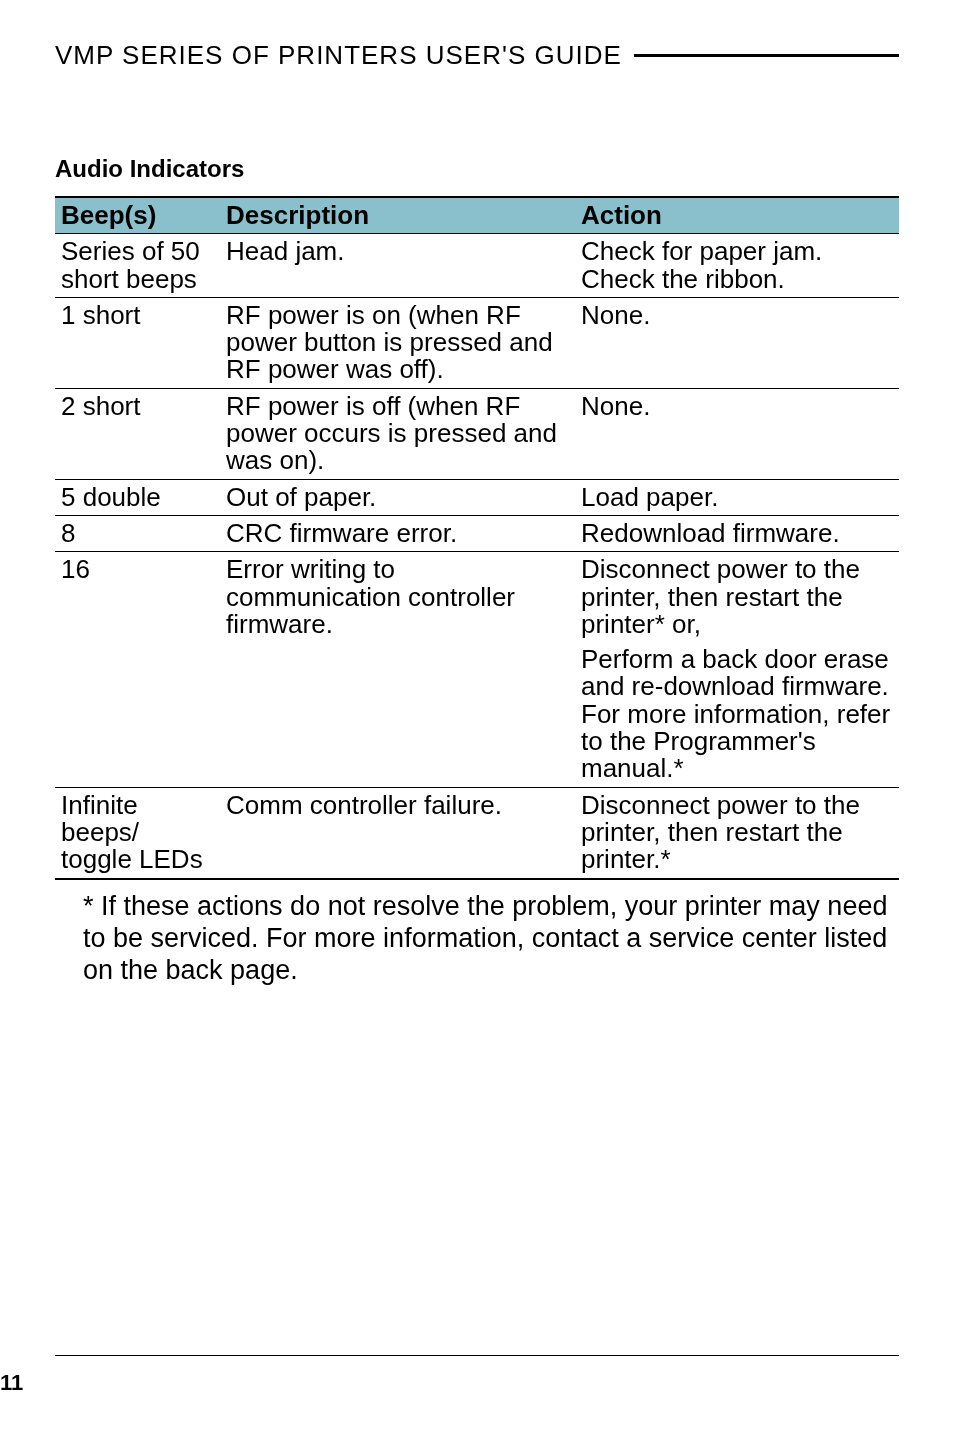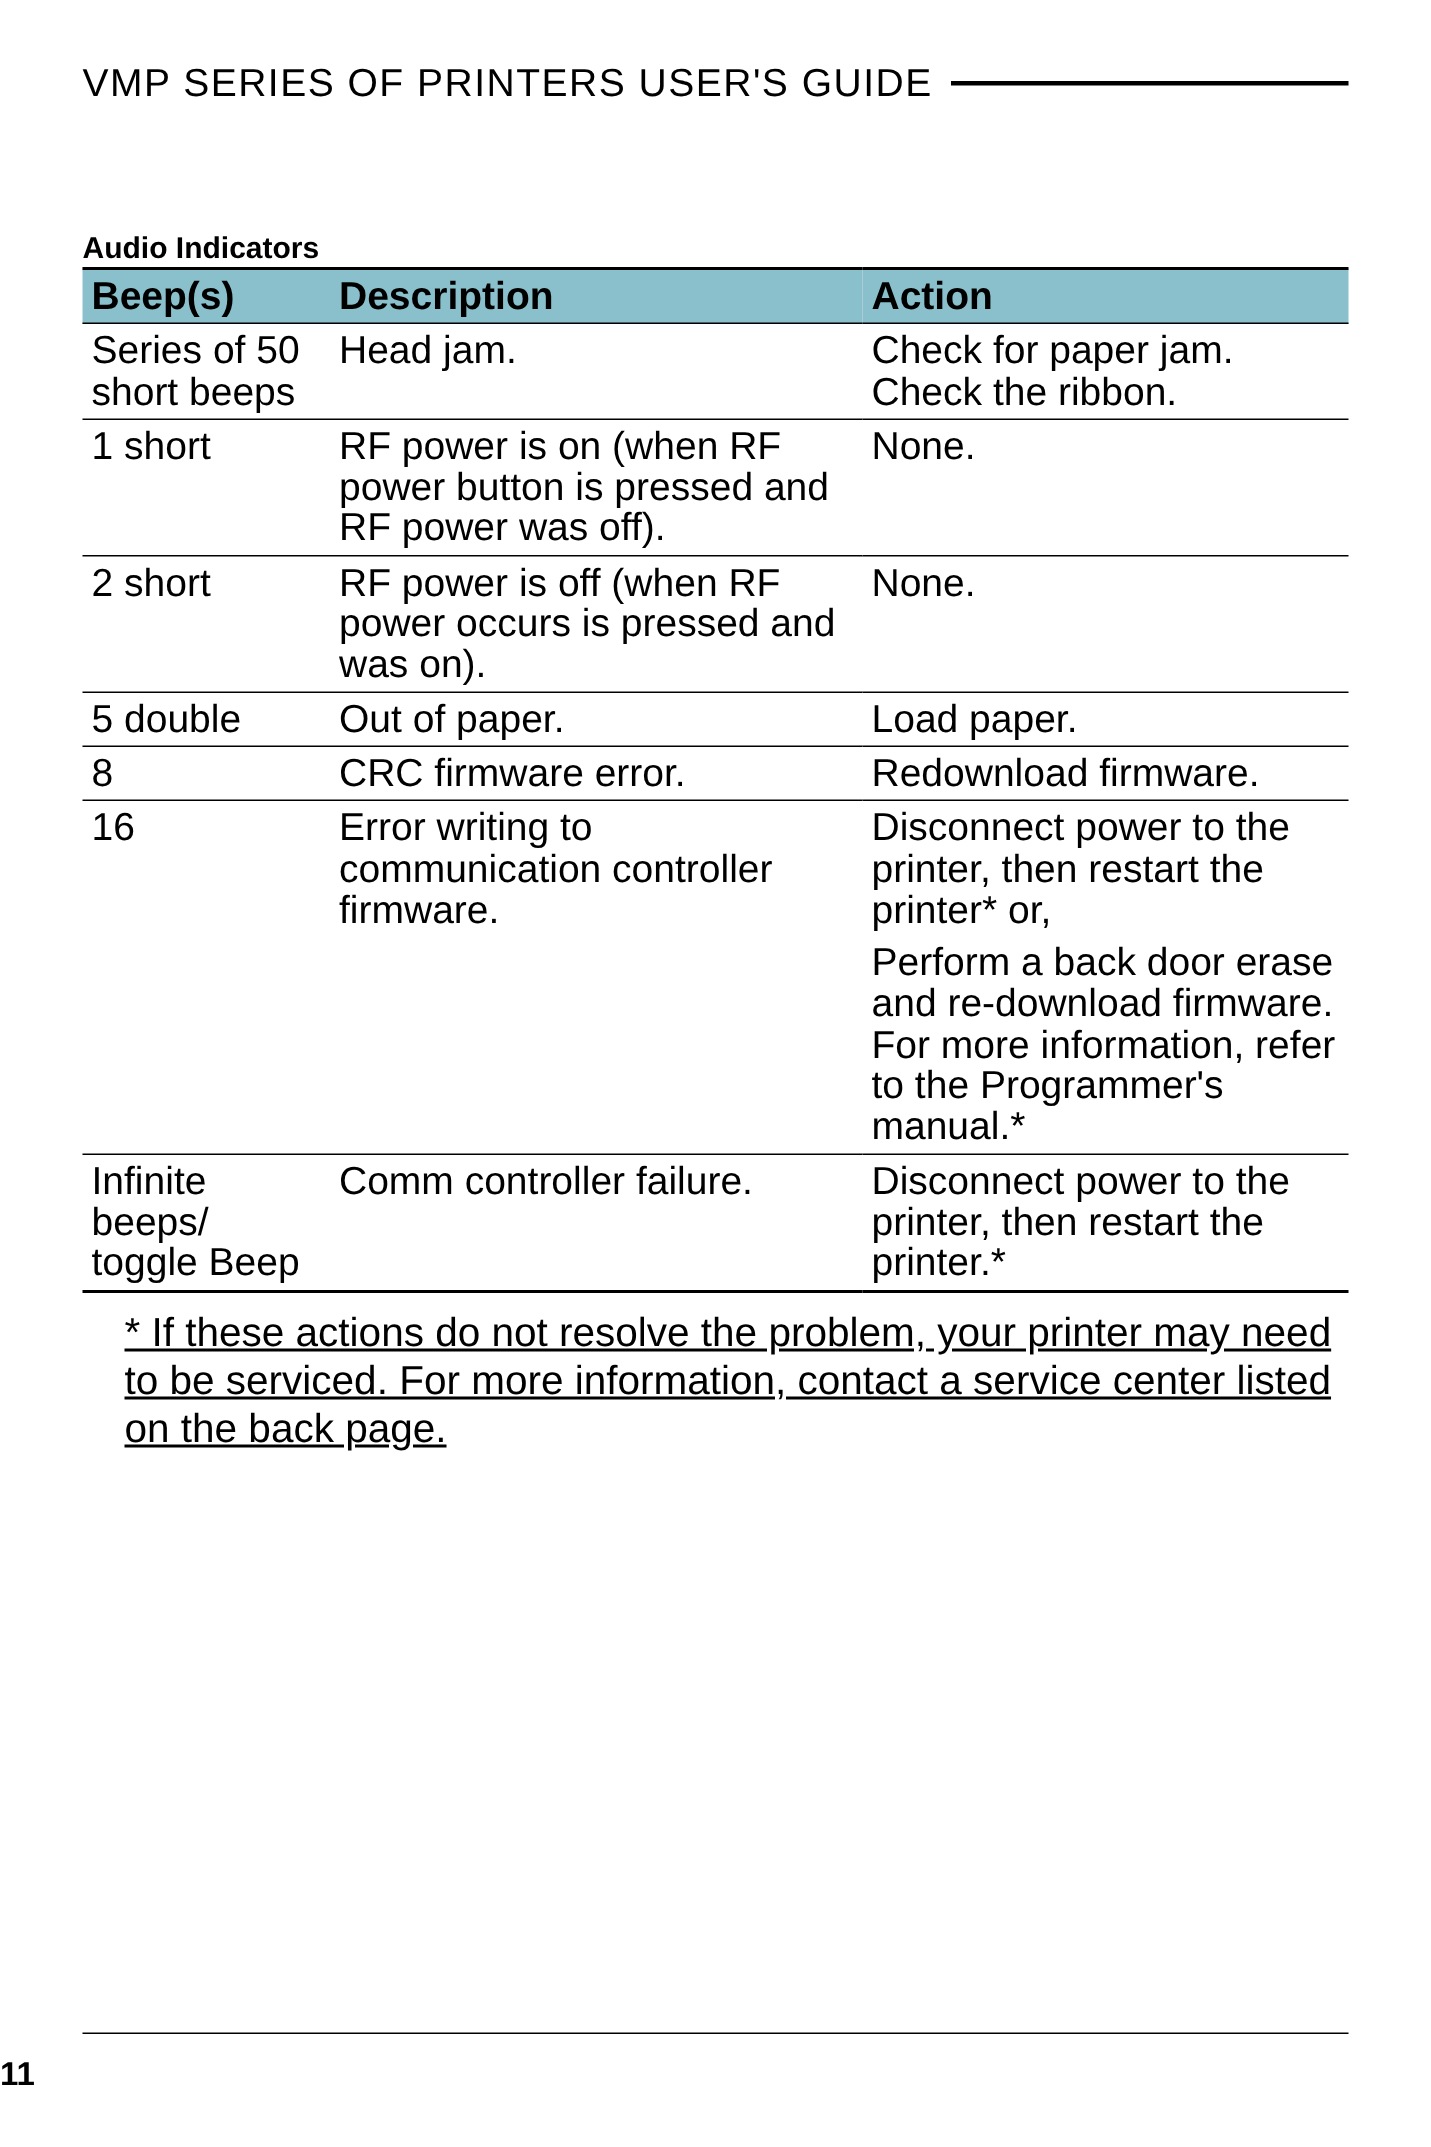--- a/index.html
+++ b/index.html
@@ -26,23 +26,23 @@
       letter-spacing: 1px;
       color: #000;
     }
     .header-rule {
       flex: 1;
       height: 3px;
       background: #000;
       margin-left: 12px;
     }
     .section-title {
-      font-size: 20px;
+      font-size: 24px;
       font-weight: bold;
-      margin-bottom: 0;
+      margin-bottom: 13px;
     }
     table {
       width: 100%;
       border-collapse: collapse;
       font-size: 26px;
       line-height: 1.05;
     }
     thead th {
       background: #89c0cc;
       text-align: left;
@@ -64,21 +64,20 @@
     }
     .col-beeps { width: 165px; }
     .col-desc { width: 355px; }
     .col-action { width: auto; }
     .footnote {
       font-size: 27px;
       line-height: 1.2;
       margin-top: 10px;
       margin-left: 28px;
       margin-right: 10px;
-      text-decoration: underline;
     }
     .page-number {
       position: absolute;
       bottom: 35px;
       left: 0;
       right: 0;
       font-size: 22px;
       font-weight: bold;
     }
     .bottom-rule {
@@ -138,21 +137,21 @@
       <td>16</td>
       <td>Error writing to communication controller firmware.</td>
       <td>Disconnect power to the printer, then restart the printer* or,</td>
     </tr>
     <tr class="no-border">
       <td></td>
       <td></td>
       <td>Perform a back door erase and re-download firmware. For more information, refer to the Programmer's manual.*</td>
     </tr>
     <tr>
-      <td>Infinite beeps/ toggle Beep</td>
+      <td>Infinite beeps/ toggle LEDs</td>
       <td>Comm controller failure.</td>
       <td>Disconnect power to the printer, then restart the printer.*</td>
     </tr>
   </tbody>
 </table>
 
 <div class="footnote">* If these actions do not resolve the problem, your printer may need to be serviced. For more information, contact a service center listed on the back page.</div>
 
 <div class="bottom-rule"></div>
 <div class="page-number">11</div>

